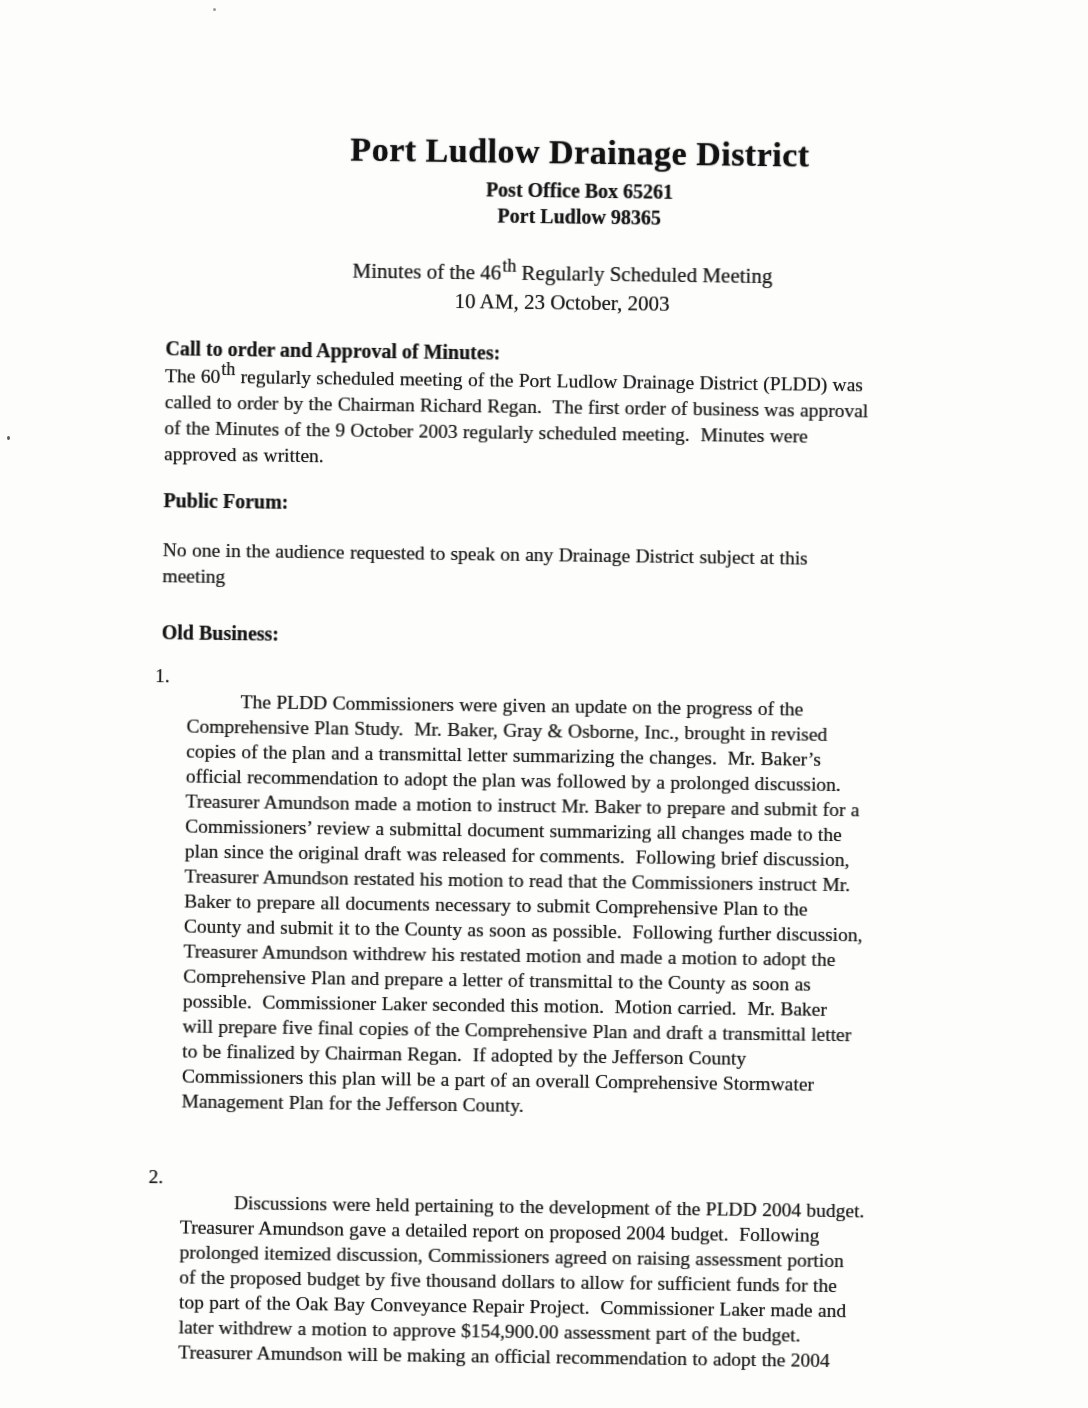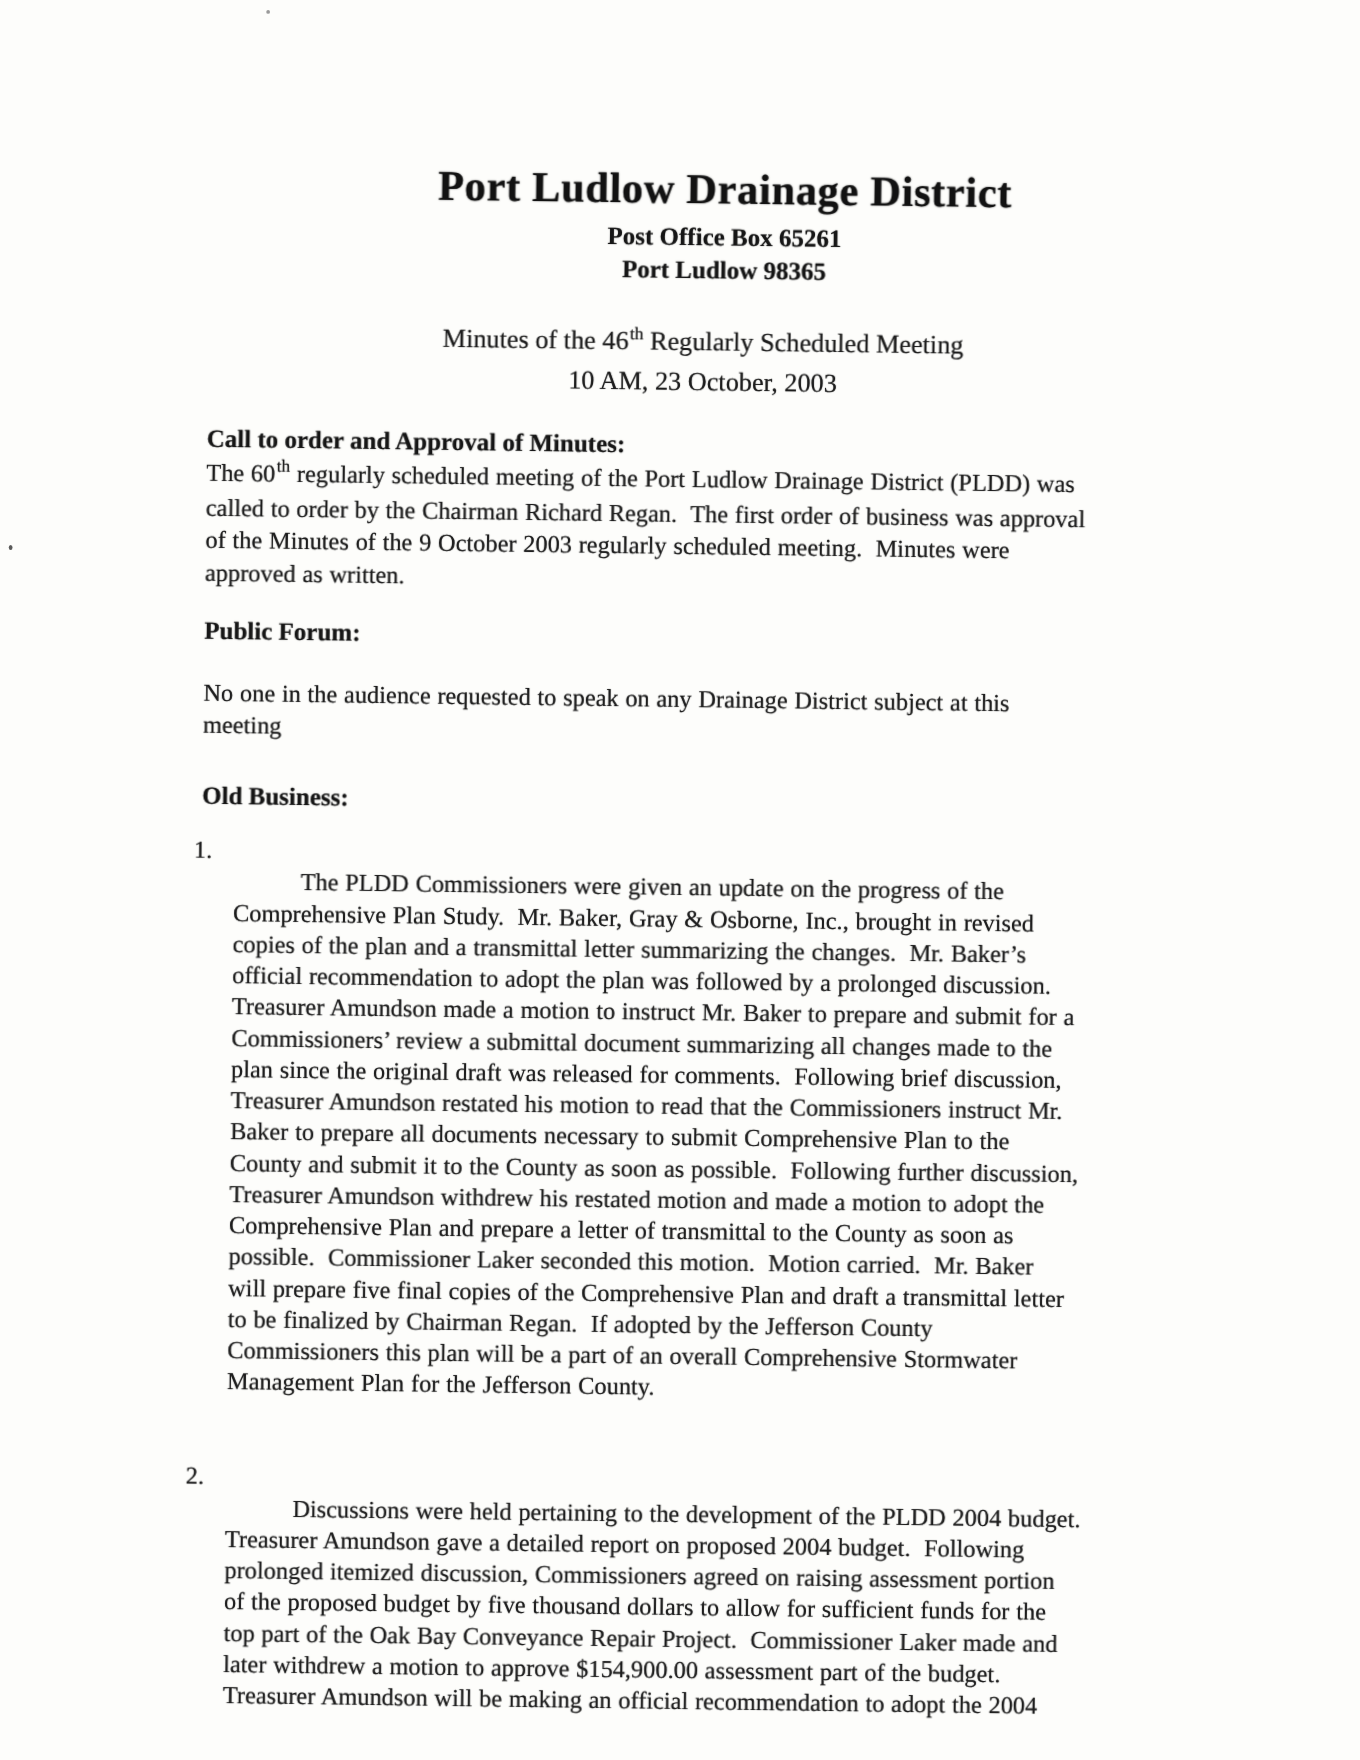--- a/index.html
+++ b/index.html
@@ -43,21 +43,21 @@
   .addr.first { margin-top: 6px; }
   .subtitle-block {
     margin-top: 30px;
     text-align: center;
     transform: translateX(14px);
     font-size: 21px;
     line-height: 28px;
     text-shadow: 0 0 0.8px rgba(25,25,25,0.65);
   }
   .sup {
-    font-size: 14px;
+    font-size: 18px;
     position: relative;
     top: -8px;
     margin-left: 1px;
   }
   .section { margin-left: 170px; width: 795px; }
   .sec-heading {
     margin: 0;
     font-size: 20px;
     font-weight: bold;
     line-height: 26px;

